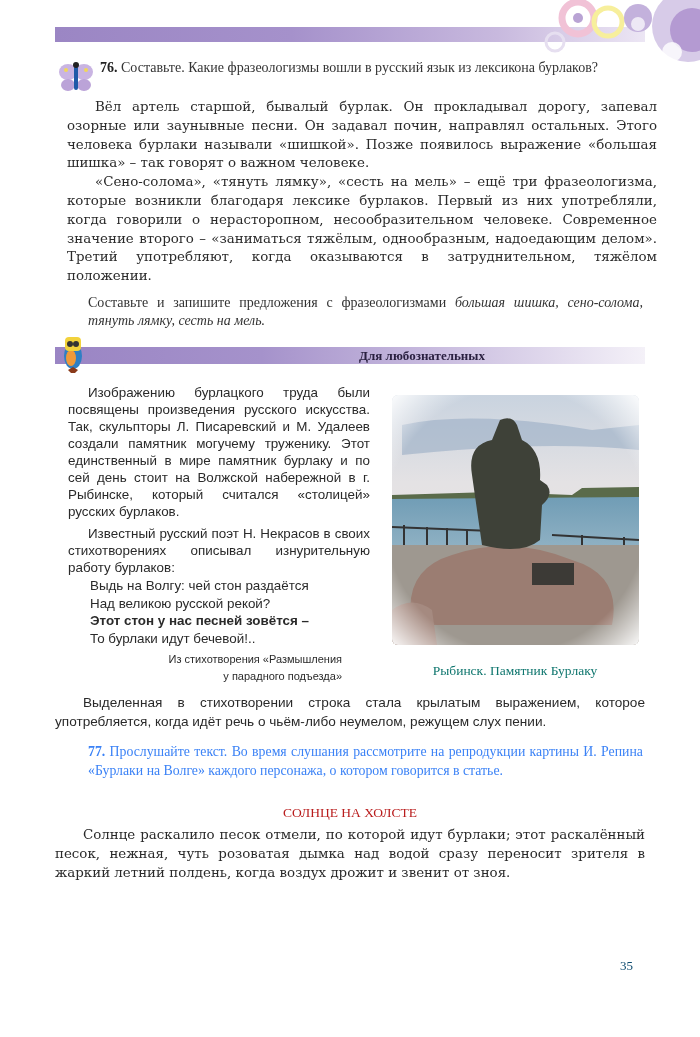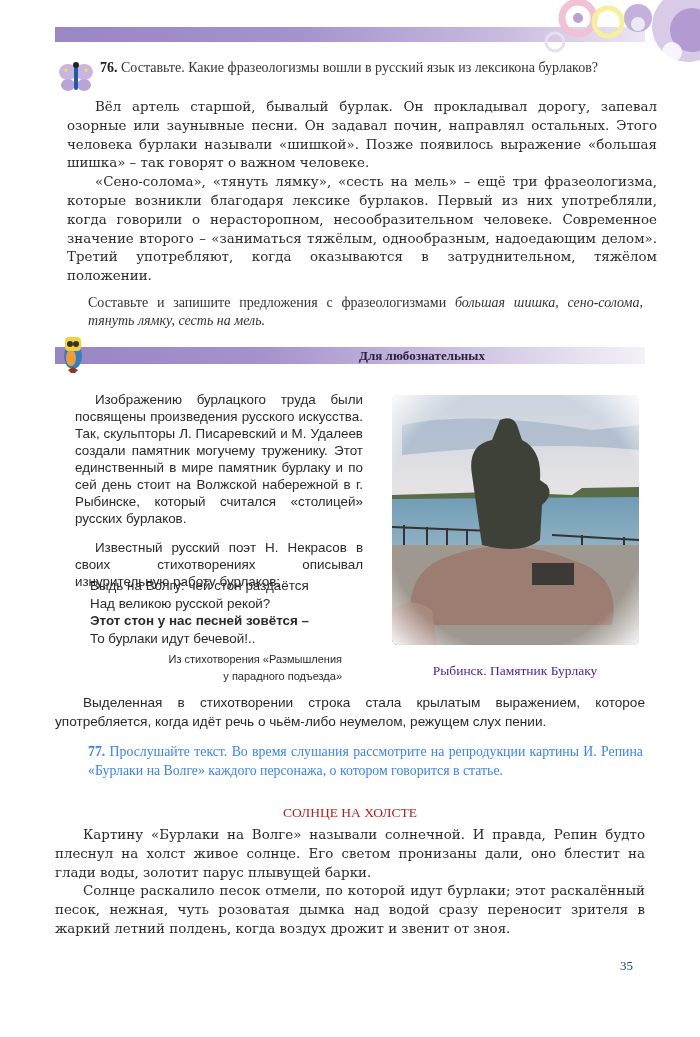--- a/index.html
+++ b/index.html
@@ -17,27 +17,27 @@
   .para p { margin: 0; text-indent: 28px; }
 
   .assignment { position: absolute; left: 88px; top: 294px; width: 555px; font-family: "Liberation Serif", serif; font-size: 14px; line-height: 18px; color: #333; text-align: justify; }
   .assignment i { font-style: italic; }
 
   .section-bar { position: absolute; left: 55px; top: 347px; width: 590px; height: 17px;
     background: linear-gradient(to right, #9a85c4 0%, #a592cb 35%, #c9bcdf 65%, #f4f1f8 100%); }
   .section-title { position: absolute; left: 55px; top: 347px; width: 430px; height: 17px; line-height: 17px; text-align: right; font-family: "Liberation Serif", serif; font-weight: bold; font-size: 13px; color: #2a2040; }
 
   .side-text { position: absolute; left: 63px; top: 379px; width: 312px; font-family: "Liberation Sans", sans-serif; font-size: 13.4px; line-height: 17px; color: #2a2a2a; text-align: justify; }
-  .side-text p { margin: 12px; text-indent: 20px; }
+  .side-text p { margin: 5px; text-indent: 20px; }
   .poem { position: absolute; left: 90px; top: 577px; font-family: "Liberation Sans", sans-serif; font-size: 13.4px; line-height: 17.5px; color: #2a2a2a; }
   .poem .bold { font-weight: bold; }
   .poem-source { position: absolute; left: 100px; top: 651px; width: 242px; text-align: right; font-family: "Liberation Sans", sans-serif; font-size: 11px; line-height: 17px; color: #2a2a2a; }
 
   .photo { position: absolute; left: 392px; top: 395px; width: 247px; height: 250px; overflow: hidden; border-radius: 6px; }
-  .caption { position: absolute; left: 385px; top: 663px; width: 260px; text-align: center; font-family: "Liberation Serif", serif; font-size: 13.5px; color: #4c1d95; }
+  .caption { position: absolute; left: 385px; top: 663px; width: 260px; text-align: center; font-family: "Liberation Serif", serif; font-size: 13.5px; color: #0f766e; }
 
   .wide-sans { position: absolute; left: 55px; top: 693px; width: 590px; font-family: "Liberation Sans", sans-serif; font-size: 13.6px; line-height: 19px; color: #2a2a2a; text-align: justify; }
   .wide-sans p { margin: 0; text-indent: 28px; }
 
   .task77 { position: absolute; left: 88px; top: 743px; width: 555px; font-family: Liberation Serif, serif; font-size: 13.8px; line-height: 18.5px; color: #3b82f6; text-align: justify; }
   .task77 b { font-weight: bold; }
 
   .text-title { position: absolute; left: 55px; top: 805px; width: 590px; text-align: center; font-family: "Liberation Serif", serif; font-size: 13.5px; color: #b91c1c; }
 
   .page-num { position: absolute; left: 620px; top: 958px; font-family: "Liberation Serif", serif; font-size: 13px; color: #0c4a6e; }
@@ -153,17 +153,16 @@
 </div>
 
 <div class="task77">
   <b>77.</b>
   <span>Прослушайте текст. Во время слушания рассмотрите на репродукции картины И. Репина «Бурлаки на Волге» каждого персонажа, о котором говорится в статье.</span>
 </div>
 
 <div class="text-title">СОЛНЦЕ НА ХОЛСТЕ</div>
 
 <div class="para" style="left:55px;top:826px;width:590px;">
-  <p>Картину «Бурлаки на Волге» называли солнечной. И правда, Репин будто плеснул на холст живое солнце. Его светом пронизаны дали, оно блестит на глади воды, золотит парус плывущей барки.</p>
   <p>Солнце раскалило песок отмели, по которой идут бурлаки; этот раскалённый песок, нежная, чуть розоватая дымка над водой сразу переносит зрителя в жаркий летний полдень, когда воздух дрожит и звенит от зноя.</p>
 </div>
 
 <div class="page-num">35</div>
 
 </body></html>

